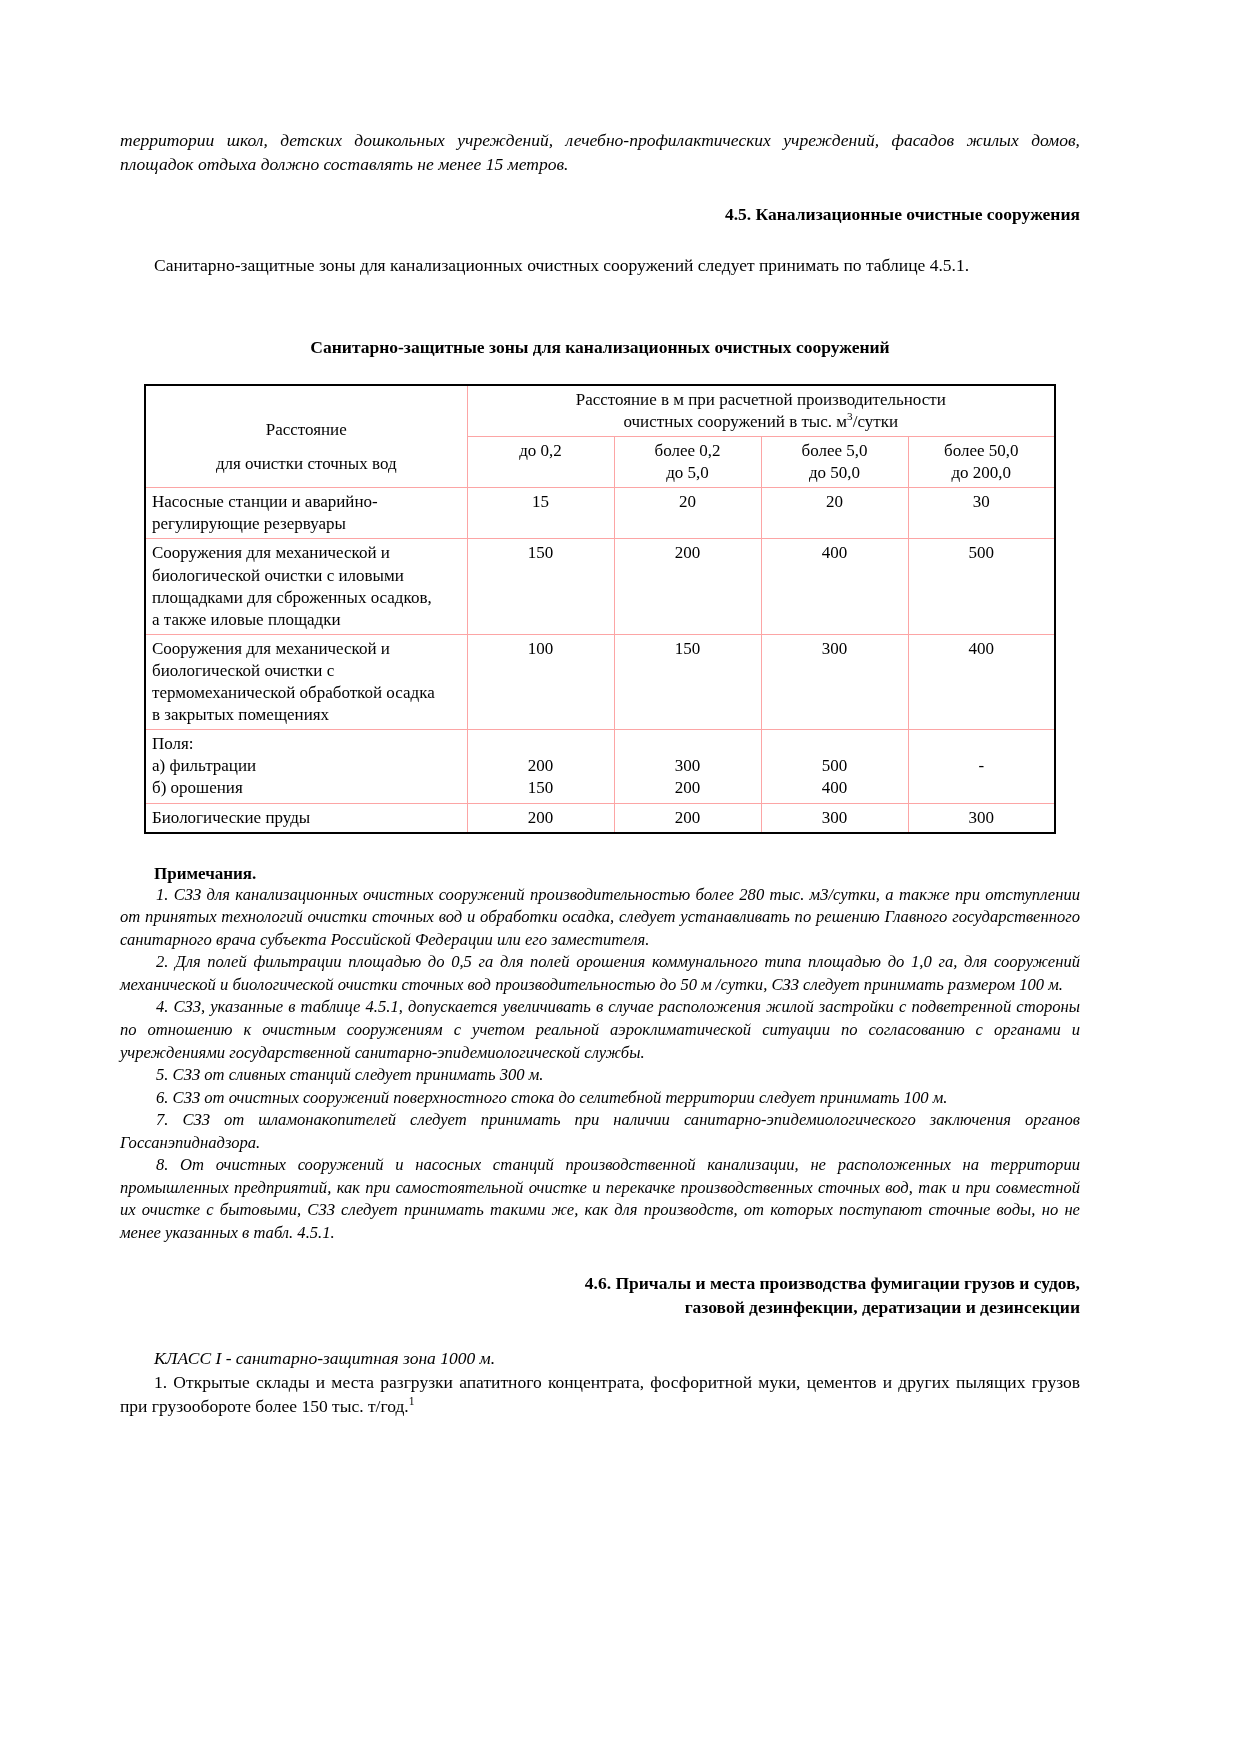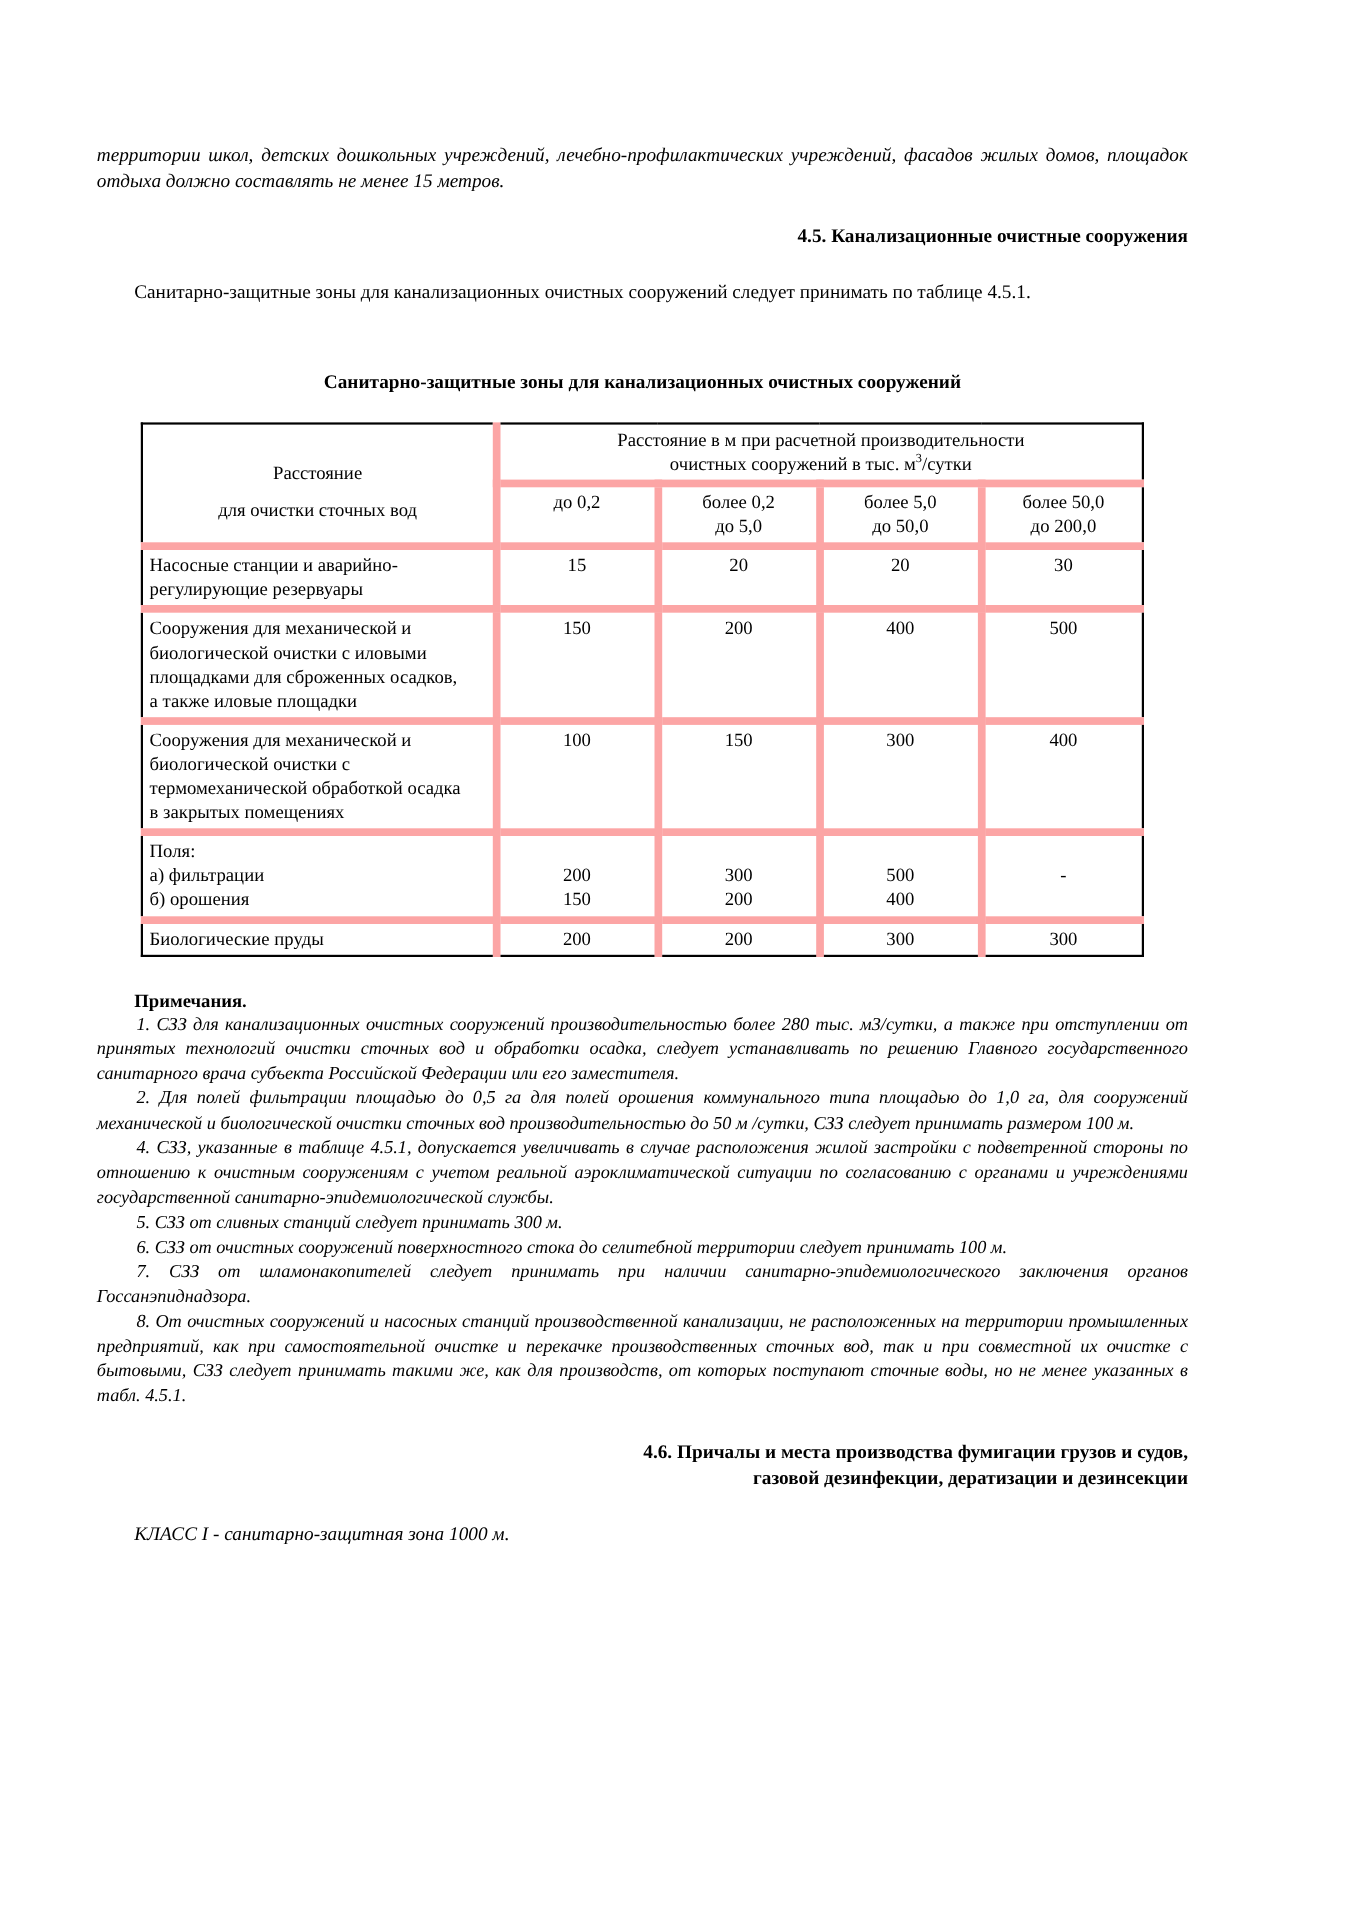--- a/index.html
+++ b/index.html
@@ -12,21 +12,21 @@
     height: 1755px;
     font-family: "Liberation Serif", "DejaVu Serif", serif;
     color: #000000;
     -webkit-font-smoothing: antialiased;
   }
   .page {
     position: relative;
     width: 1240px;
     height: 1492px;
     box-sizing: border-box;
-    padding: 128px 160px 60px 88px;
+    padding: 128px 160px 60px 120px;
   }
   .para {
     font-size: 17.5px;
     line-height: 1.38;
     text-align: justify;
     margin: 0;
   }
   .para.italic {
     font-style: italic;
   }
@@ -56,21 +56,21 @@
   }
 
   table.szz {
     border-collapse: collapse;
     width: 912px;
     margin: 0 auto;
     table-layout: fixed;
     font-size: 17px;
   }
   table.szz td, table.szz th {
-    border: 7px solid #fca5a5;
+    border: 1px solid #fca5a5;
     padding: 3px 6px;
     vertical-align: top;
     font-weight: normal;
     line-height: 1.30;
   }
   table.szz .outer-top { border-top: 2px solid #000; }
   table.szz .outer-bottom { border-bottom: 2px solid #000; }
   table.szz .outer-left { border-left: 2px solid #000; }
   table.szz .outer-right { border-right: 2px solid #000; }
   .hcenter { text-align: center; }
@@ -263,14 +263,15 @@
   <div class="spacer-md"></div>
 
   <h2 class="heading">
     <span>4.6. Причалы и места производства фумигации грузов и судов,</span><br>
     <span>газовой дезинфекции, дератизации и дезинсекции</span>
   </h2>
 
   <div class="spacer-md"></div>
 
   <p class="tail ital indent">КЛАСС I - санитарно-защитная зона 1000 м.</p>
+  <p class="tail indent"><span>1. Открытые склады и места разгрузки апатитного концентрата, фосфоритной муки, цементов и других пылящих грузов при грузообороте более 150 тыс. т/год.</span><sup>1</sup></p>
 
 </div>
 
 </body></html>

